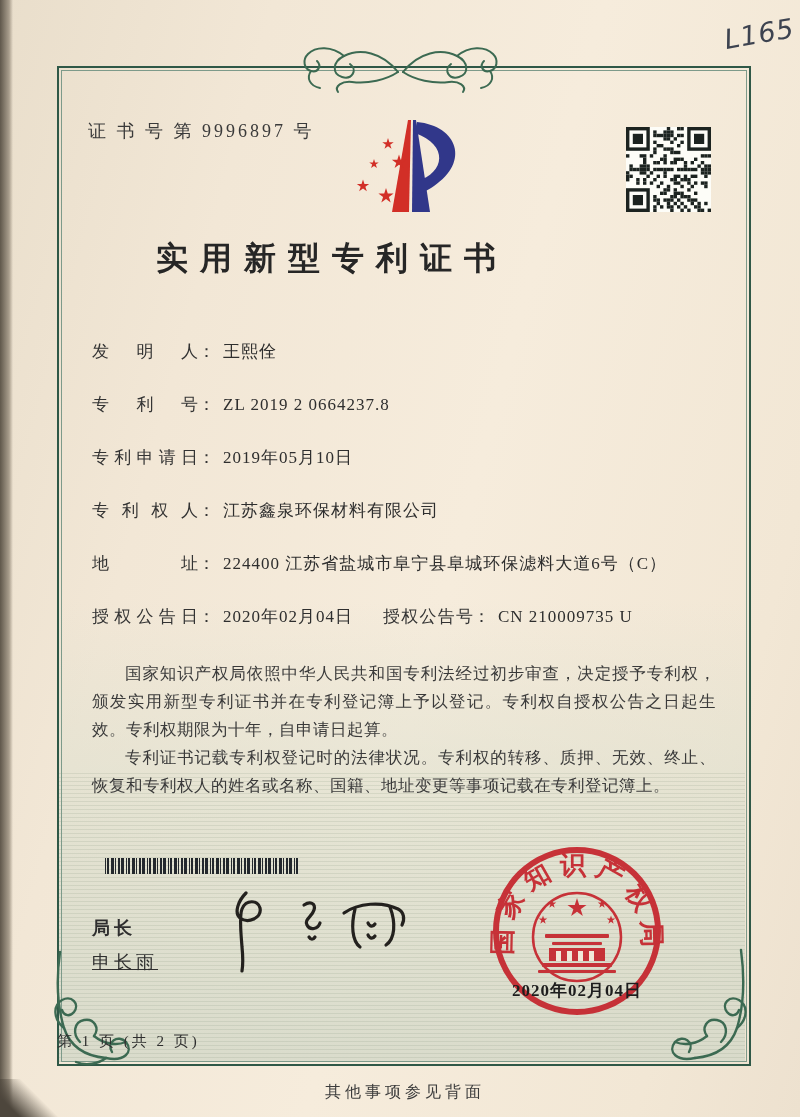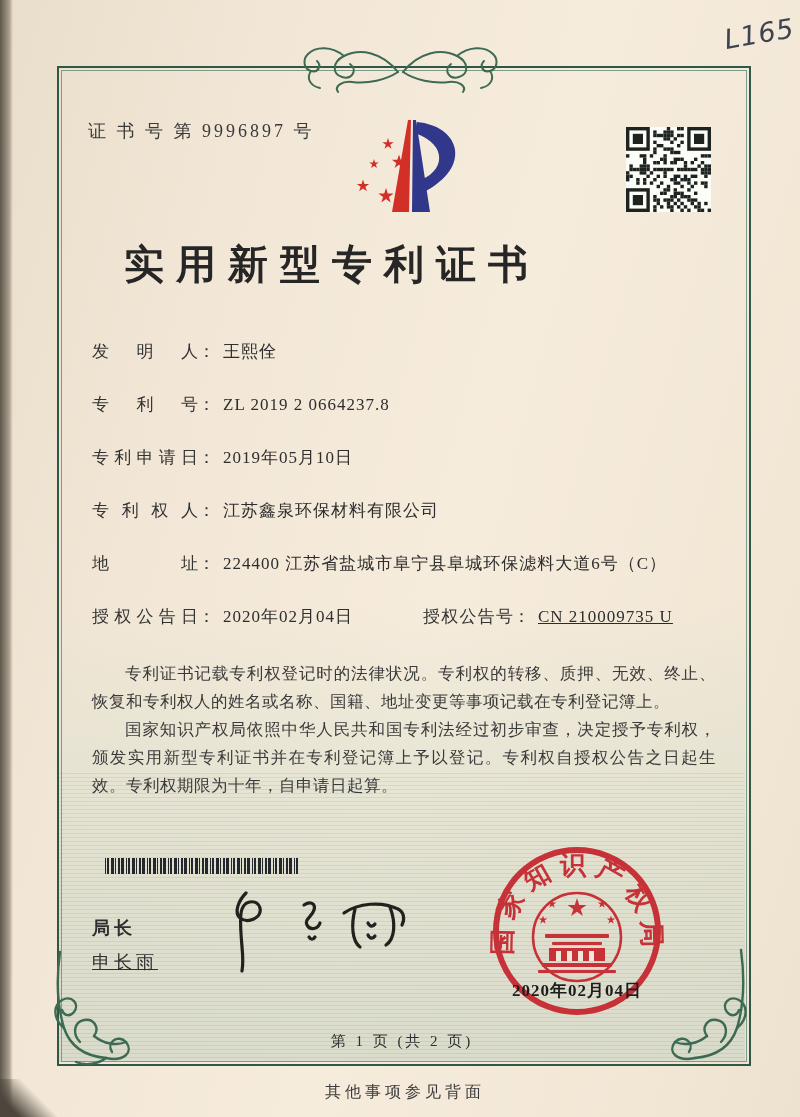--- a/index.html
+++ b/index.html
@@ -19,45 +19,45 @@
   .guilloche{position:absolute;left:59px;top:600px;width:686px;height:462px;
     background:linear-gradient(180deg,rgba(222,228,212,0) 0%,rgba(216,222,205,.55) 45%,rgba(213,217,201,.85) 100%);}
   .guilloche .lines{position:absolute;left:0;top:170px;right:0;bottom:0;
     background:repeating-linear-gradient(0deg,rgba(122,140,116,.16) 0 1px,rgba(0,0,0,0) 1px 4px);}
   .ornament{position:absolute;pointer-events:none;}
   
   .cert-number{position:absolute;left:88px;top:119px;font-size:18px;letter-spacing:3px;color:#3a3a3a;}
   .logo{position:absolute;left:336px;top:110px;}
   .qr{position:absolute;left:626px;top:127px;}
   .title{position:absolute;left:0;top:237px;width:664px;text-align:center;
-    font-size:40px;font-weight:bold;letter-spacing:12px;color:#262626;}
+    font-size:32px;font-weight:bold;letter-spacing:12px;color:#262626;}
   
   .fields{position:absolute;left:92px;top:340px;width:625px;font-size:17px;}
   .frow{margin-bottom:30px;white-space:nowrap;}
   .flabel{display:inline-block;width:106px;text-align:justify;text-align-last:justify;color:#333;}
   .fcolon{display:inline-block;margin-right:8px;color:#333;}
   .fvalue{letter-spacing:1px;color:#2e2e2e;}
-  .fpair2{margin-left:70px;text-decoration:underline;}
+  .fpair2{margin-left:30px;}
   .fpair2 .flabel{width:90px;}
   
   .bodytext{position:absolute;left:92px;top:660px;width:624px;font-size:16.5px;
     line-height:28px;letter-spacing:.5px;color:#3a3a3a;text-align:justify;}
   .bodytext p{margin:0;text-indent:2em;}
   
   .barcode{position:absolute;left:103px;top:857px;}
   
   .signer-title{position:absolute;left:92px;top:916px;font-size:18px;letter-spacing:4px;color:#2f2f2f;font-weight:bold;}
   .signer-name{position:absolute;left:92px;top:950px;font-size:18px;letter-spacing:4px;color:#2f2f2f;text-decoration:underline;}
   .signature{position:absolute;left:212px;top:885px;}
   
   .seal{position:absolute;left:488px;top:842px;}
   .seal-date{position:absolute;left:488px;top:979px;width:178px;text-align:center;
     font-size:17px;font-weight:bold;letter-spacing:1px;color:#1d1d1d;}
   
-  .page-footer{position:absolute;left:57px;top:1032px;width:690px;text-align:center;
+  .page-footer{position:absolute;left:57px;top:1032px;width:690px;
     font-size:15px;letter-spacing:3px;color:#2e2e2e;}
   .back-note{position:absolute;left:0;top:1082px;width:770px;text-align:center;
     font-size:16px;letter-spacing:4px;color:#3c3c3c;padding-left:20px;}
 </style>
 </head>
 <body>
 
 <div class="photo">
   <div class="edge-left"></div>
   <div class="edge-bottom"></div>
@@ -338,22 +338,22 @@
     </div>
     <div class="frow">
       <span class="flabel">地址</span><span class="fcolon">：</span><span class="fvalue">224400 江苏省盐城市阜宁县阜城环保滤料大道6号（C）</span>
     </div>
     <div class="frow">
       <span class="flabel">授权公告日</span><span class="fcolon">：</span><span class="fvalue">2020年02月04日</span><span class="fpair2"><span class="flabel">授权公告号</span><span class="fcolon">：</span><span class="fvalue">CN 210009735 U</span></span>
     </div>
   </div>
 
   <div class="bodytext">
+    <p>国家知识产权局依照中华人民共和国专利法经过初步审查，决定授予专利权，颁发实用新型专利证书并在专利登记簿上予以登记。专利权自授权公告之日起生效。专利权期限为十年，自申请日起算。</p>
     <p>专利证书记载专利权登记时的法律状况。专利权的转移、质押、无效、终止、恢复和专利权人的姓名或名称、国籍、地址变更等事项记载在专利登记簿上。</p>
-    <p>国家知识产权局依照中华人民共和国专利法经过初步审查，决定授予专利权，颁发实用新型专利证书并在专利登记簿上予以登记。专利权自授权公告之日起生效。专利权期限为十年，自申请日起算。</p>
   </div>
 
   <svg class="barcode" width="202" height="18" viewBox="0 0 202 18">
     <rect x="0" y="0" width="202" height="18" fill="none"></rect>
     <g fill="#23282d">
         <rect x="2" y="1" width="1" height="16"></rect>
         <rect x="4" y="1" width="2" height="16"></rect>
         <rect x="8" y="1" width="3" height="16"></rect>
         <rect x="12" y="1" width="1" height="16"></rect>
         <rect x="15" y="1" width="2" height="16"></rect>

